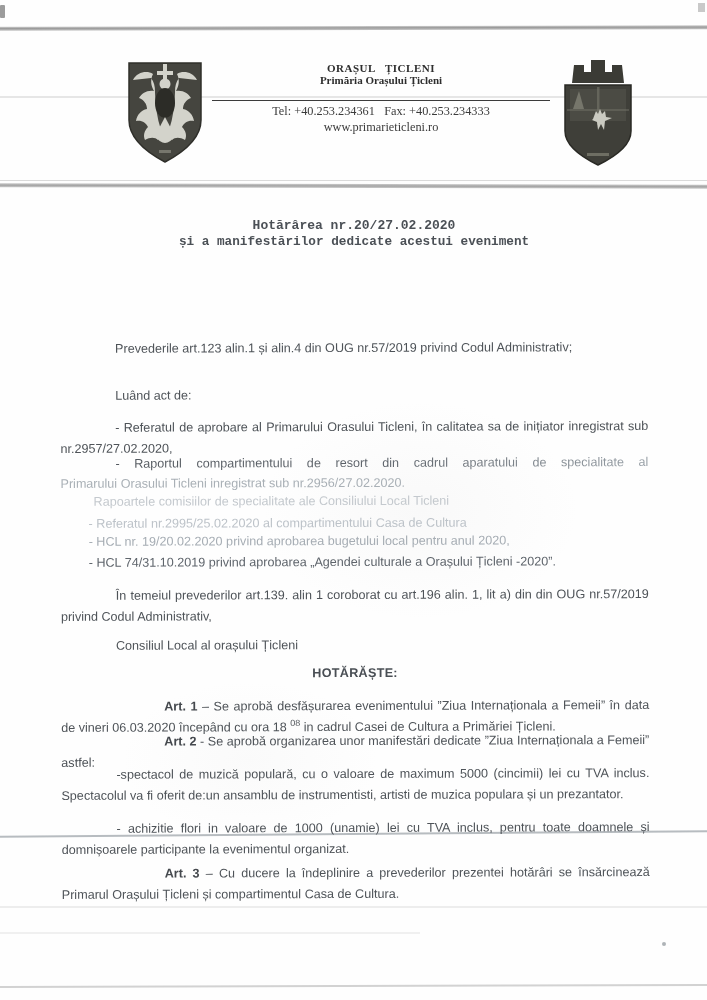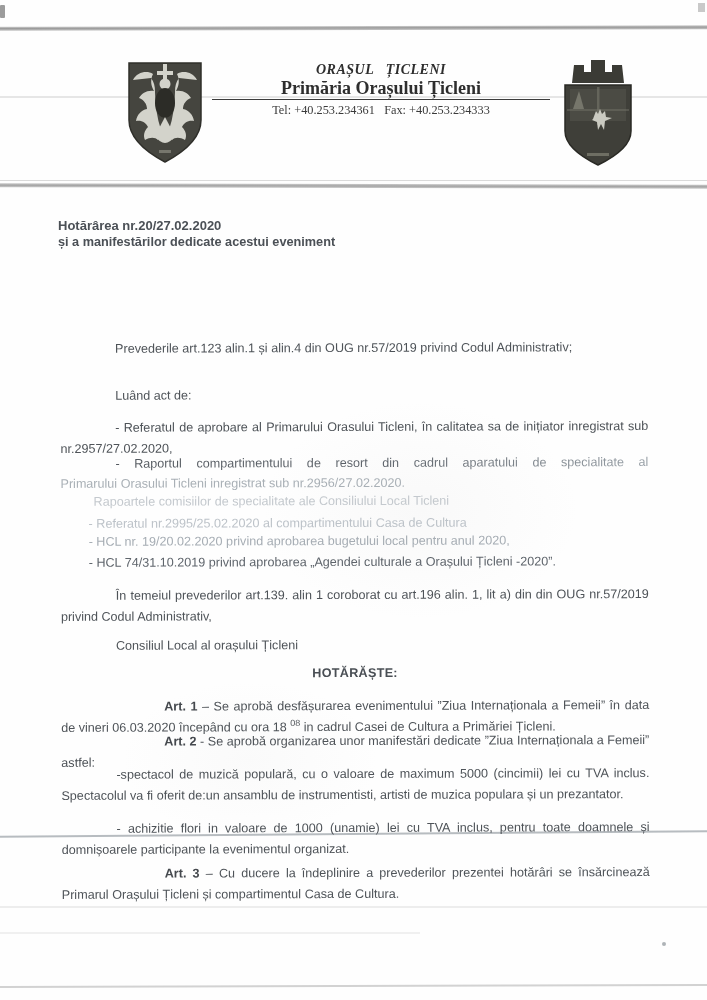--- a/index.html
+++ b/index.html
@@ -28,27 +28,27 @@
   .blotch2 { left:120px; top:680px; width:260px; height:160px;
     background:radial-gradient(ellipse, rgba(205,205,205,0.08), transparent 70%); }
   
   .crest { position:absolute; z-index:1; }
   .crest-left { left:123px; top:60px; width:84px; height:106px; }
   .crest-right { left:553px; top:55px; width:90px; height:118px; }
   .header-center {
     position:absolute; left:212px; top:62px; width:338px; z-index:1;
     text-align:center; font-family:"Liberation Serif", serif; color:#2e2e2e;
   }
-  .org1 { font-size:14px; font-weight:bold; letter-spacing:.5px; white-space:pre-wrap;font-style:italic; }
-  .org2 { font-size:18px; font-weight:bold; padding-bottom:0;
+  .org1 { font-size:11px; font-weight:bold; letter-spacing:.5px; white-space:pre-wrap; }
+  .org2 { font-size:11px; font-weight:bold; padding-bottom:14px;
     border-bottom:1.5px solid #3c3c3c; margin-bottom:3px; white-space:pre-wrap; }
   .addr { font-size:12.3px; line-height:15.5px; color:#3a3a3a; white-space:pre-wrap; }
   
   .title-block { position:absolute; left:58px; top:218px; width:592px; z-index:1;
-    text-align:left; color:#4b5056; }
+    text-align:center; color:#4b5056;font-family:Liberation Mono, monospace; }
   .title1 { font-size:13px; font-weight:bold; }
   .title2 { font-size:12.7px; font-weight:bold; margin-top:17px; line-height:18px; }
   .title3 { font-size:12.7px; font-weight:bold; line-height:18px; }
   
   .body-block { position:absolute; left:60px; top:332px; width:588px; height:620px;
     z-index:1; transform:rotate(-0.18deg); transform-origin:50% 0; }
   .para { position:absolute; left:0; width:100%; font-size:12.6px; line-height:20.5px;
     text-align:justify; color:#4e5358; }
   .indent { text-indent:55px; }
   .b { font-weight:bold; color:#45494e;margin-left:48px; }
@@ -102,20 +102,21 @@
       <ellipse cx="42" cy="43" rx="10" ry="15" fill="#2c2c27"></ellipse>
       <path d="M42 57 L52 76 Q42 90 32 76 Z" fill="#d3d3cb"></path>
       <path d="M36 90 h12 v3 h-12 z" fill="#8b8b82" opacity="0.7"></path>
     </svg>
   </div>
 
   <div class="header-center">
     <div class="org1">ORAȘUL   ȚICLENI</div>
     <div class="org2">Primăria Orașului Țicleni</div>
     <div class="addr">Tel: +40.253.234361   Fax: +40.253.234333</div>
+    <div class="addr">www.primarieticleni.ro</div>
   </div>
 
   <div class="crest crest-right">
     <svg width="90" height="118" viewBox="0 0 90 118" xmlns="http://www.w3.org/2000/svg">
       <path d="M19 28 L21 10 L31 10 L31 17 L38 17 L38 5 L52 5 L52 17 L59 17 L59 10 L69 10 L71 28 Z" fill="#3b3b35"></path>
       <path d="M12 30 H78 V76 Q78 94 45 110 Q12 94 12 76 Z" fill="#3f3f39" stroke="#2a2a25" stroke-width="1.5"></path>
       <rect x="17" y="34" width="56" height="32" fill="#4b4b44"></rect>
       <rect x="44" y="32" width="2.5" height="38" fill="#76766b" opacity="0.6"></rect>
       <rect x="14" y="54" width="62" height="2" fill="#76766b" opacity="0.45"></rect>
       <path d="M26 36 l5 18 h-11 z" fill="#8d8d81" opacity="0.65"></path>

